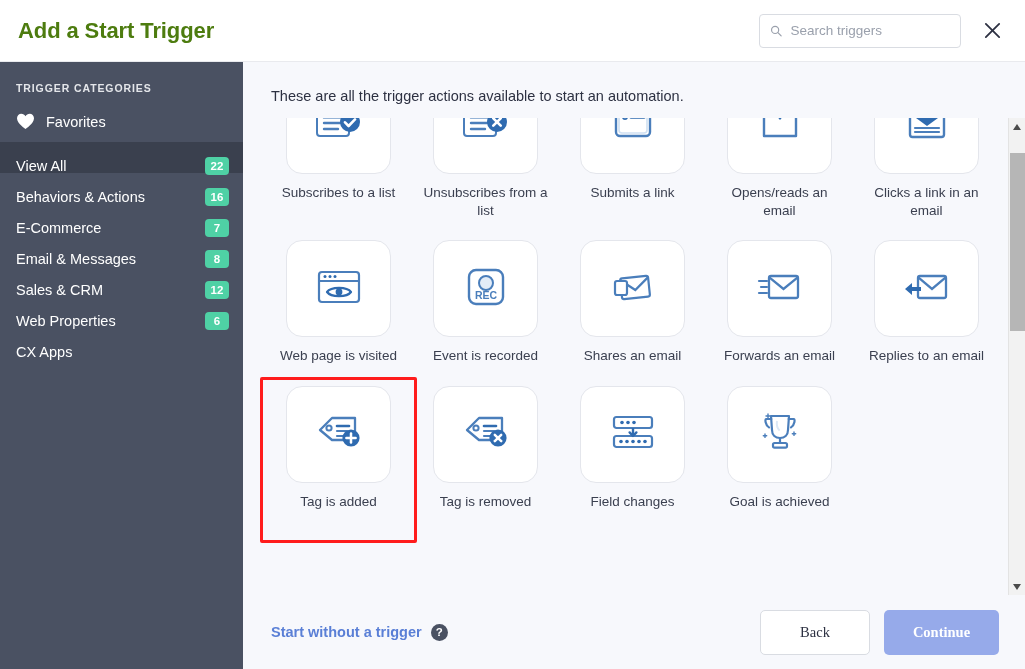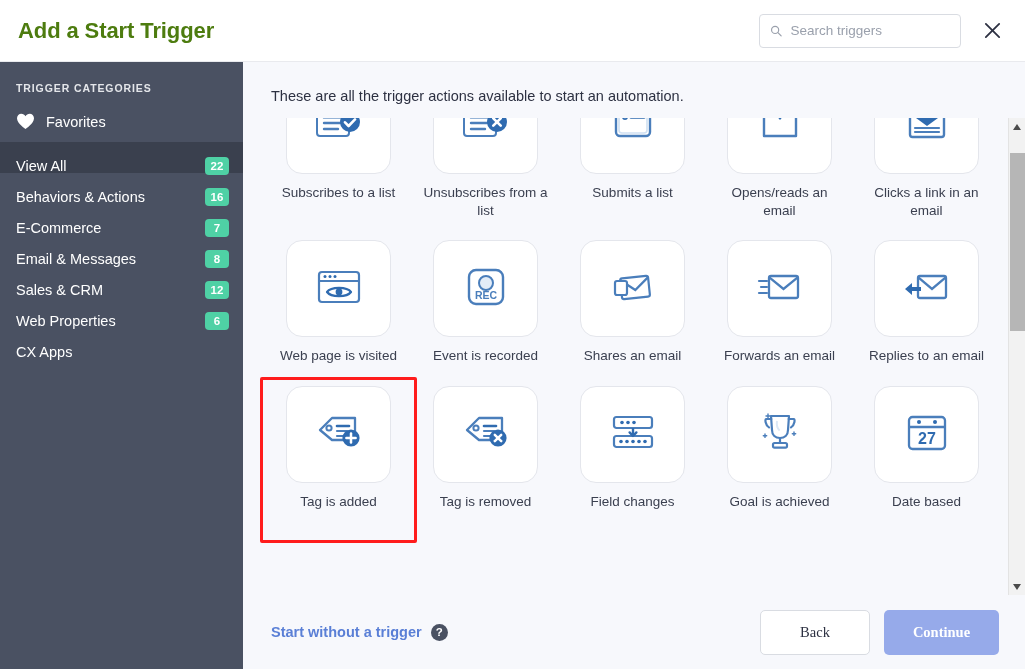--- a/index.html
+++ b/index.html
@@ -380,21 +380,21 @@
               </div>
               <div class="card-cell">
                 <div class="card">
                   <span><svg width="56" height="56" viewBox="0 0 56 56">
                       <rect x="11" y="12" width="34" height="28" rx="4" fill="#fff" stroke="#4a7ebb" stroke-width="2.4"></rect>
                       <rect x="14" y="15" width="28" height="22" rx="3" fill="#fff" stroke="#cfe0f2" stroke-width="1.6"></rect>
                       <circle cx="20" cy="21" r="2.1" fill="none" stroke="#2f6bb0" stroke-width="1.8"></circle>
                       <line x1="26" y1="21" x2="39" y2="21" stroke="#2f6bb0" stroke-width="3.4" stroke-linecap="round"></line>
                     </svg></span>
                 </div>
-                <div class="card-label">Submits a list</div>
+                <div class="card-label">Submits a link</div>
               </div>
               <div class="card-cell">
                 <div class="card">
                   <span><svg width="56" height="56" viewBox="0 0 56 56">
                       <path d="M12 18 L12 40 L44 40 L44 18" fill="#fff" stroke="#4a7ebb" stroke-width="2.4" stroke-linejoin="round"></path>
                       <path d="M21 16 L35 16 L35 24 L28 29 L21 24 Z" fill="#fff" stroke="#fff" stroke-width="1"></path>
                       <path d="M22 17 L34 17 L28 24 Z" fill="#2f6bb0"></path>
                     </svg></span>
                 </div>
                 <div class="card-label">Opens/reads an email</div>
@@ -525,32 +525,20 @@
                       <line x1="28" y1="34" x2="28" y2="39" stroke="#4a7ebb" stroke-width="2.2"></line>
                       <rect x="21" y="39" width="14" height="4.6" rx="1.6" fill="#fff" stroke="#4a7ebb" stroke-width="2.2"></rect>
                       <path d="M25 17 C24.4 21 25.4 24.5 27.6 26.6" fill="none" stroke="#dce8f5" stroke-width="2"></path>
                       <path d="M16 10 L16 14 M14 12 L18 12" stroke="#4a7ebb" stroke-width="1.4" stroke-linecap="round"></path>
                       <path d="M42 28 L42 31.4 M40.3 29.7 L43.7 29.7" stroke="#4a7ebb" stroke-width="1.4" stroke-linecap="round"></path>
                       <path d="M13 30 L13 33.4 M11.3 31.7 L14.7 31.7" stroke="#4a7ebb" stroke-width="1.4" stroke-linecap="round"></path>
                     </svg></span>
                 </div>
                 <div class="card-label">Goal is achieved</div>
               </div>
-              <div class="card-cell">
-                <div class="card">
-                  <span><svg width="56" height="56" viewBox="0 0 56 56">
-                      <rect x="10" y="13" width="36" height="32" rx="3.5" fill="#fff" stroke="#4a7ebb" stroke-width="2.3"></rect>
-                      <line x1="10" y1="23" x2="46" y2="23" stroke="#4a7ebb" stroke-width="2.3"></line>
-                      <circle cx="20" cy="18" r="2" fill="#2f6bb0"></circle>
-                      <circle cx="36" cy="18" r="2" fill="#2f6bb0"></circle>
-                      <text x="28" y="39.5" font-family="Liberation Sans, sans-serif" font-size="16" font-weight="bold" fill="#2f6bb0" text-anchor="middle">27</text>
-                    </svg></span>
-                </div>
-                <div class="card-label">Date based</div>
-              </div>
             </div>
         </div>
 
         <div class="scrollbar">
           <div class="sb-arrow sb-up">
               <span></span>
             </div>
           <div class="sb-track">
             <div class="sb-thumb"></div>
           </div>

